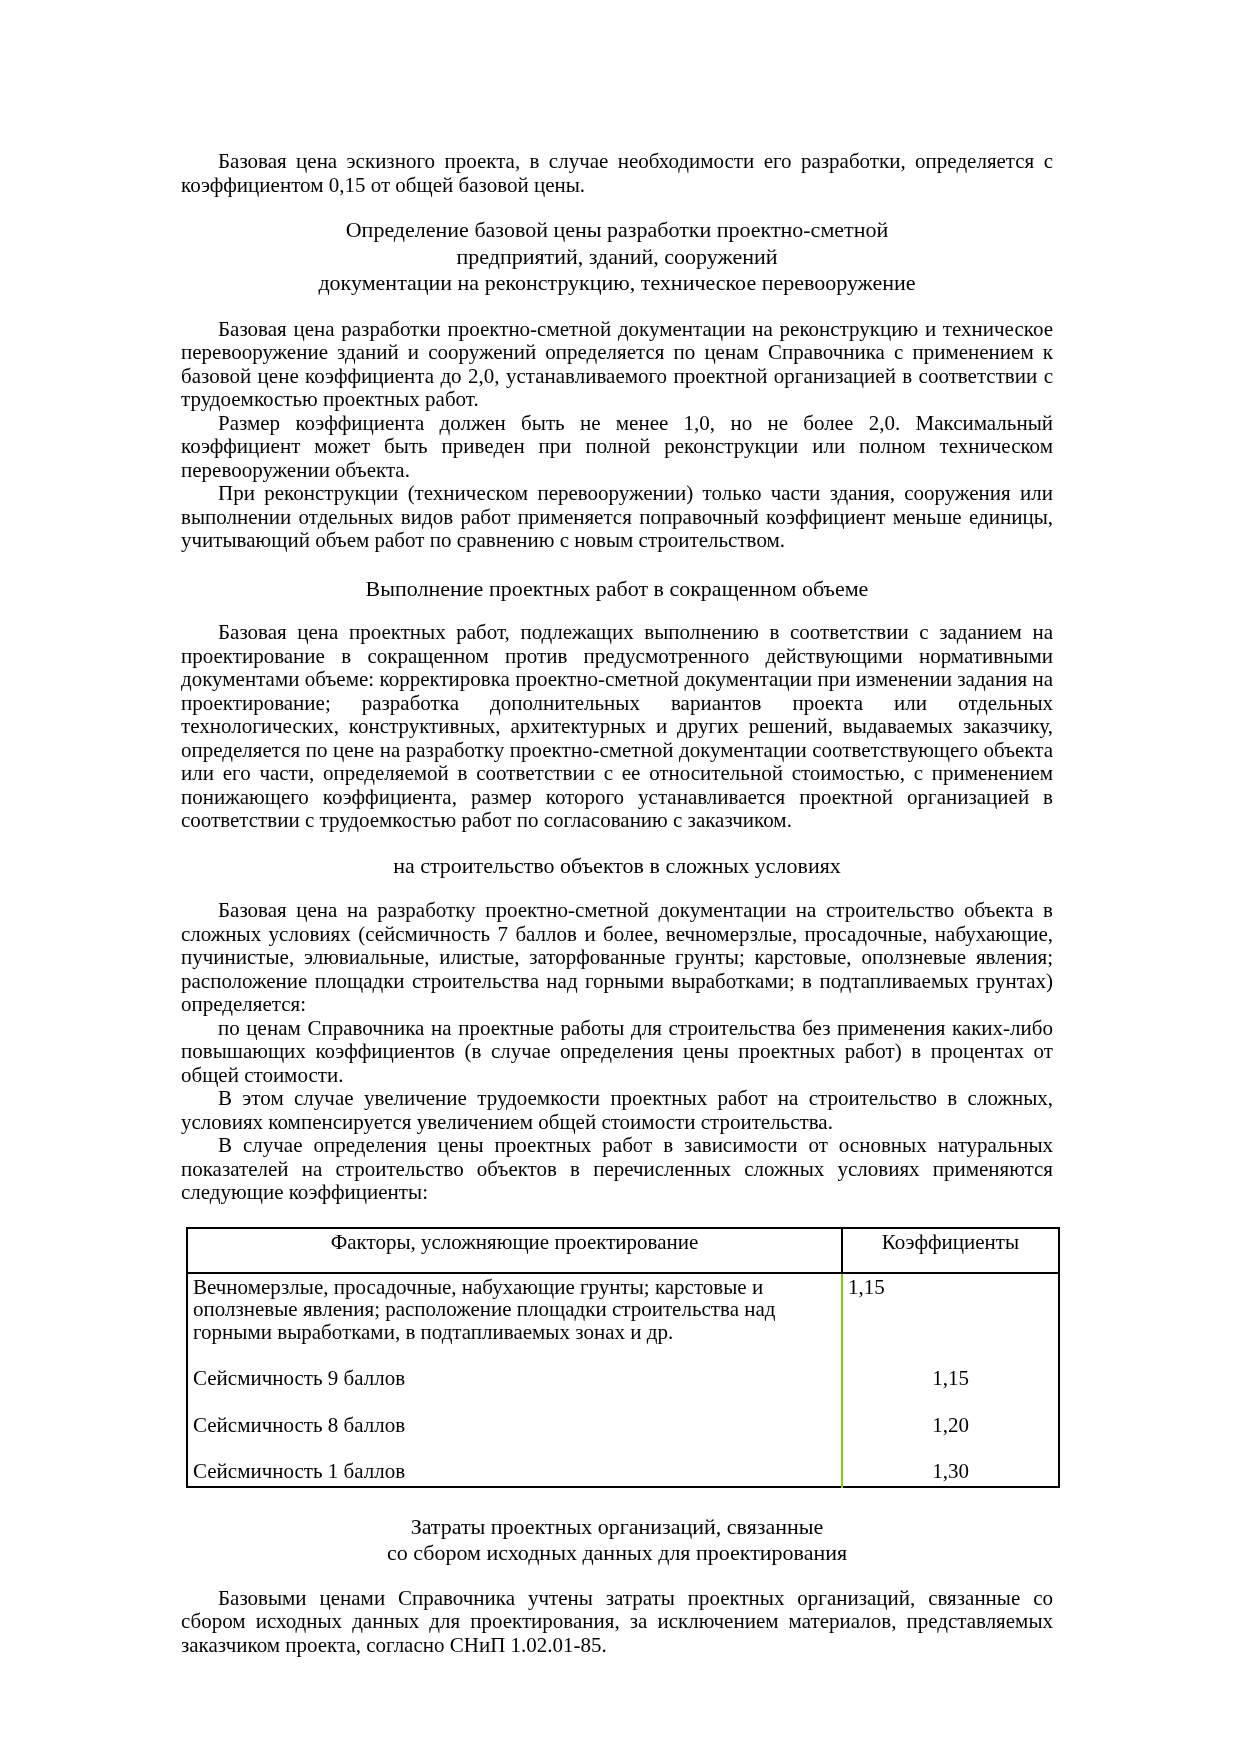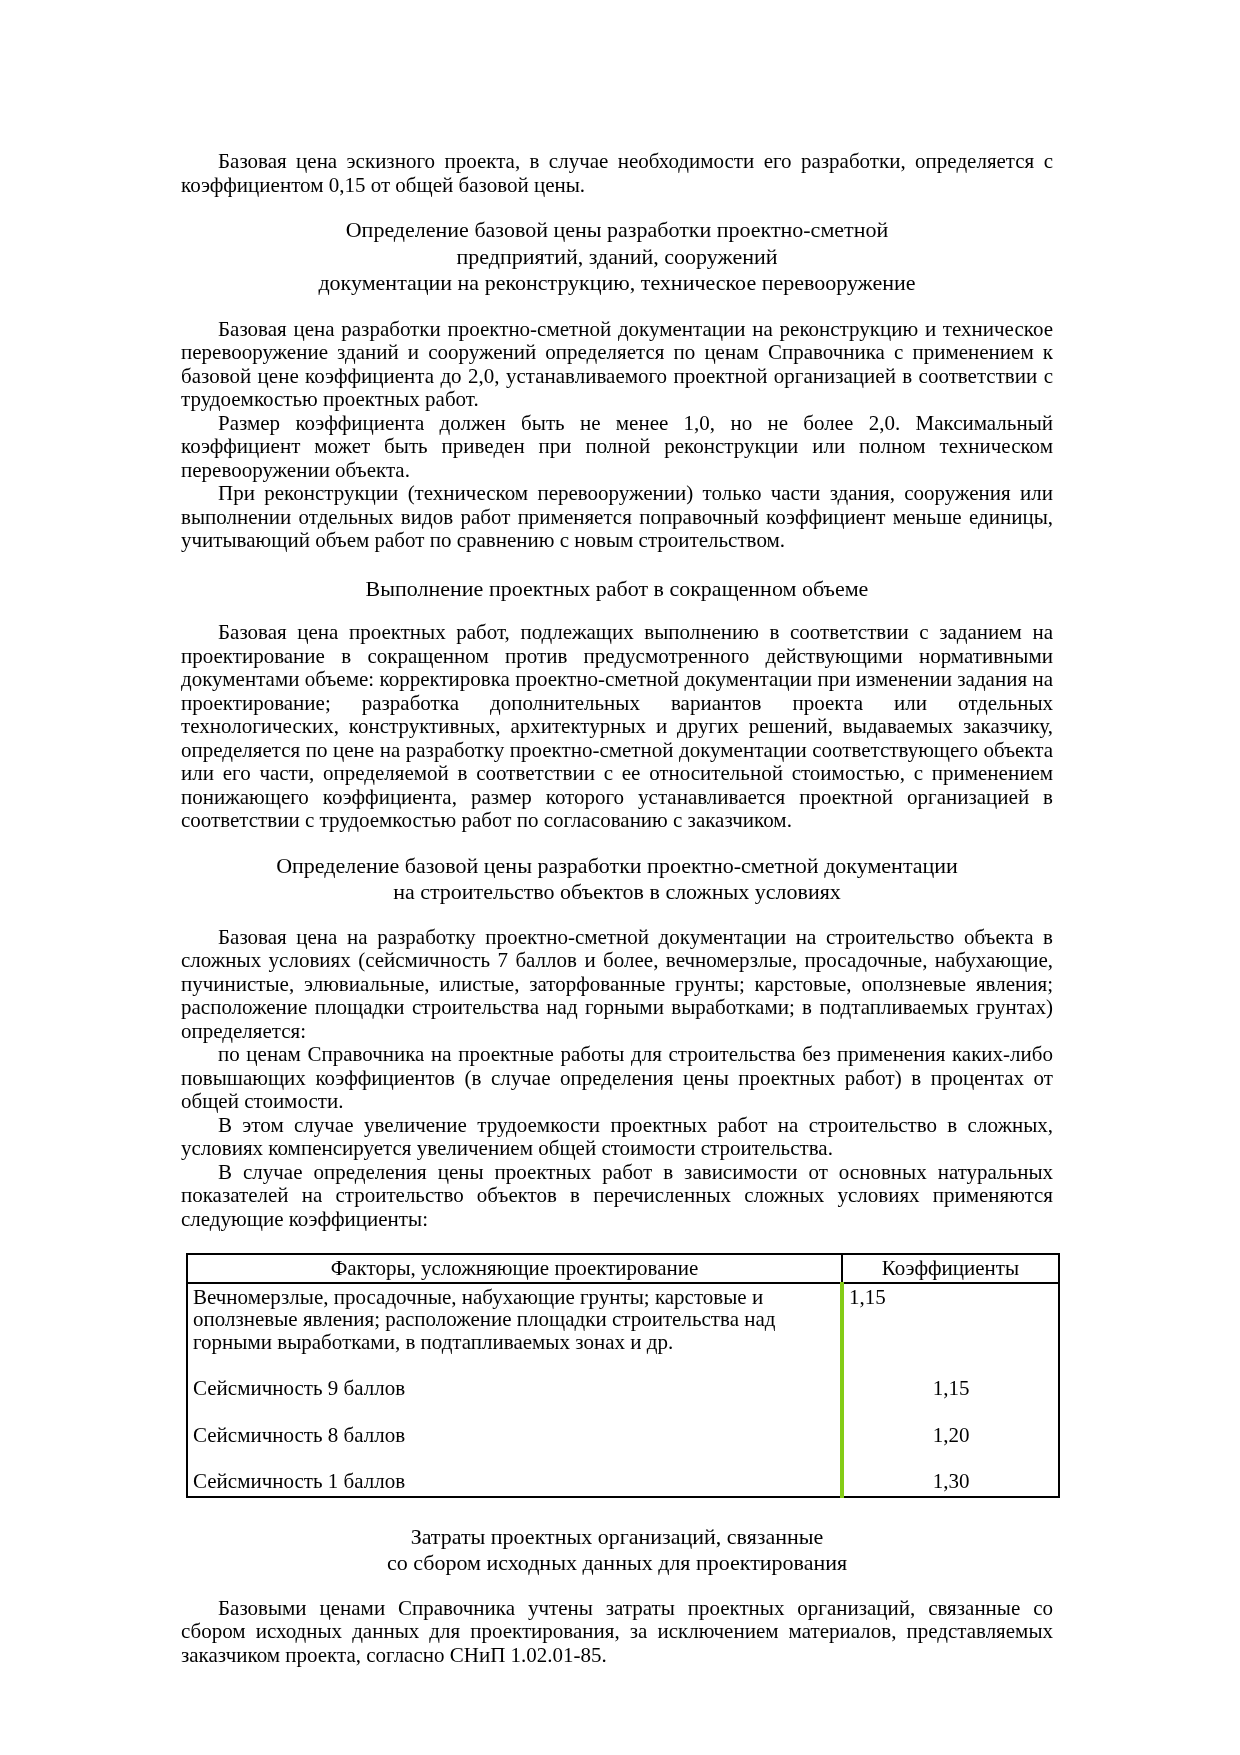--- a/index.html
+++ b/index.html
@@ -36,34 +36,34 @@
     border-collapse:collapse;
     table-layout:fixed;
     width:872px;
     margin:22px 0 0 5px; 
     font-size:21px;
   }
   table.factors, table.factors th, table.factors thead td { border:2px solid #000; }
   table.factors col.c1 { width:655px; }
   table.factors col.c2 { width:217px; }
   table.factors thead td {
-    height:28px;
+    height:45px;
     vertical-align:top;
     text-align:center;
     padding-top:2px;
     line-height:23.5px;
     font-weight:normal;
   }
   table.factors tbody td {
     border:none;
     vertical-align:top;
     line-height:22.5px;
     padding:12px 5px;
   }
-  table.factors tbody td.coef { border-left:4px solid #84cc16; }
+  table.factors tbody td.coef { border-left:2px solid #84cc16; }
   table.factors tbody tr.first td { padding-top:2px; }
   table.factors tbody tr.last td { padding-bottom:3px; }
   .coef-left   { text-align:left; }
   .coef-center { text-align:center; }
 </style>
 </head>
 <body>
 
 <div class="content">
 
@@ -77,21 +77,20 @@
 
   <p class="body-par">Базовая цена разработки проектно-сметной документации на реконструкцию и техническое перевооружение зданий и сооружений определяется по ценам Справочника с применением к базовой цене коэффициента до 2,0, устанавливаемого проектной организацией в соответствии с трудоемкостью проектных работ.</p>
   <p class="body-par">Размер коэффициента должен быть не менее 1,0, но не более 2,0. Максимальный коэффициент может быть приведен при полной реконструкции или полном техническом перевооружении объекта.</p>
   <p class="body-par">При реконструкции (техническом перевооружении) только части здания, сооружения или выполнении отдельных видов работ применяется поправочный коэффициент меньше единицы, учитывающий объем работ по сравнению с новым строительством.</p>
 
   <div class="heading h-reduced">Выполнение проектных работ в сокращенном объеме</div>
 
   <p class="body-par">Базовая цена проектных работ, подлежащих выполнению в соответствии с заданием на проектирование в сокращенном против предусмотренного действующими нормативными документами объеме: корректировка проектно-сметной документации при изменении задания на проектирование; разработка дополнительных вариантов проекта или отдельных технологических, конструктивных, архитектурных и других решений, выдаваемых заказчику, определяется по цене на разработку проектно-сметной документации соответствующего объекта или его части, определяемой в соответствии с ее относительной стоимостью, с применением понижающего коэффициента, размер которого устанавливается проектной организацией в соответствии с трудоемкостью работ по согласованию с заказчиком.</p>
 
   <div class="heading h-complex">
-    <span class="hline">Определение базовой цены разработки проектно-сметной документации</span>
     <span class="hline">на строительство объектов в сложных условиях</span>
   </div>
 
   <p class="body-par">Базовая цена на разработку проектно-сметной документации на строительство объекта в сложных условиях (сейсмичность 7 баллов и более, вечномерзлые, просадочные, набухающие, пучинистые, элювиальные, илистые, заторфованные грунты; карстовые, оползневые явления; расположение площадки строительства над горными выработками; в подтапливаемых грунтах) определяется:</p>
   <p class="body-par">по ценам Справочника на проектные работы для строительства без применения каких-либо повышающих коэффициентов (в случае определения цены проектных работ) в процентах от общей стоимости.</p>
   <p class="body-par">В этом случае увеличение трудоемкости проектных работ на строительство в сложных, условиях компенсируется увеличением общей стоимости строительства.</p>
   <p class="body-par">В случае определения цены проектных работ в зависимости от основных натуральных показателей на строительство объектов в перечисленных сложных условиях применяются следующие коэффициенты:</p>
 
   <table class="factors">
     <colgroup>

